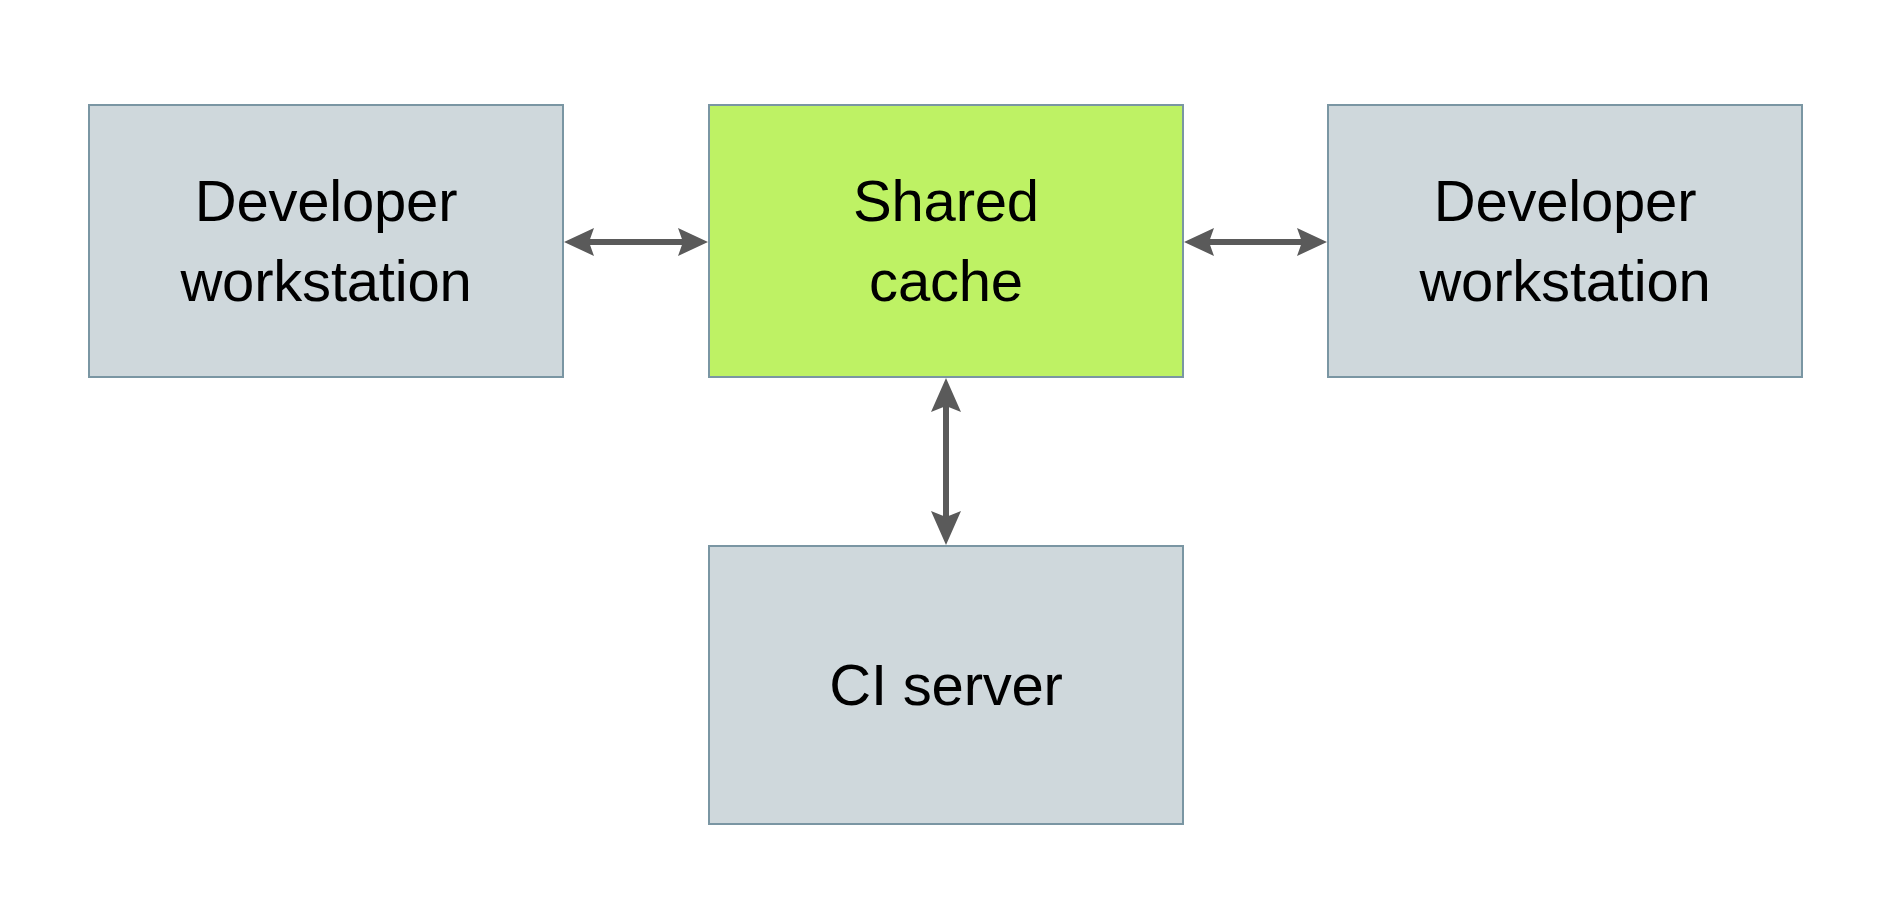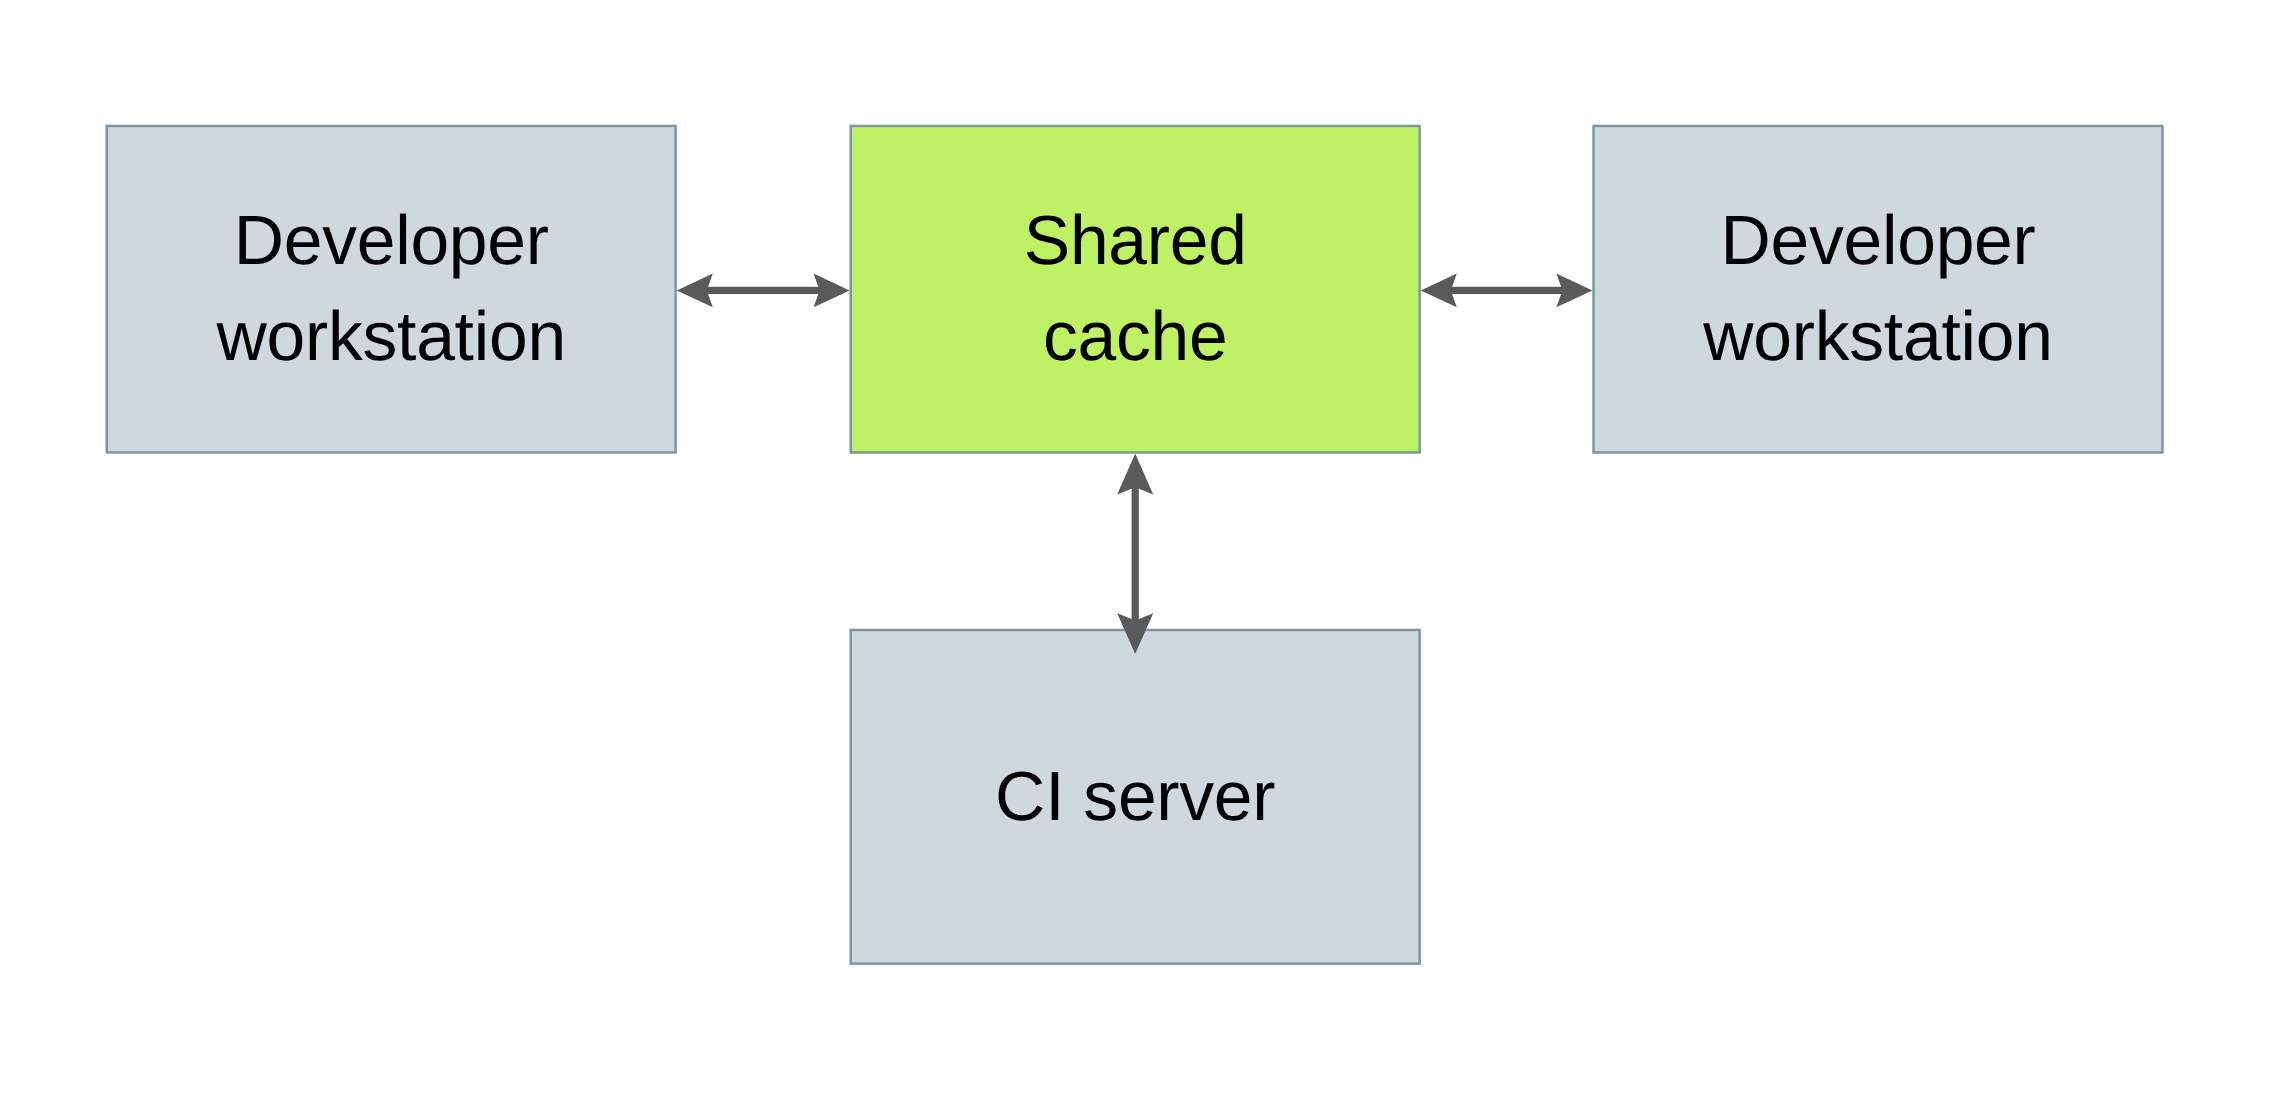--- a/index.html
+++ b/index.html
@@ -56,21 +56,21 @@
   <div class="node" id="node-1" style="left: 708px; top: 104px; width: 476px; height: 274px; background: #bef264; border-color: rgb(122, 150, 163);">
     <span class="node-label">Shared
 cache</span>
   </div>
 
   <div class="node" id="node-2" style="left: 1327px; top: 104px; width: 476px; height: 274px; background: rgb(207, 216, 220); border-color: rgb(122, 150, 163);">
     <span class="node-label">Developer
 workstation</span>
   </div>
 
-  <div class="node" id="node-3" style="left: 708px; top: 524px; width: 476px; height: 280px; background: rgb(207, 216, 220); border-color: rgb(122, 150, 163);">
+  <div class="node" id="node-3" style="left: 708px; top: 545px; width: 476px; height: 280px; background: rgb(207, 216, 220); border-color: rgb(122, 150, 163);">
     <span class="node-label">CI server</span>
   </div>
 
   <div class="edge" id="edge-0" style="left: 564px; top: 212px;">
     <svg width="144" height="60" viewBox="0 0 144 60">
       <g fill="#5a5a5a" stroke="none">
         <rect x="22" y="27" width="100" height="6"></rect>
         <path d="M 0 30 L 30 16 L 25 30 L 30 44 Z"></path>
         <path d="M 144 30 L 114 16 L 119 30 L 114 44 Z"></path>
       </g>

